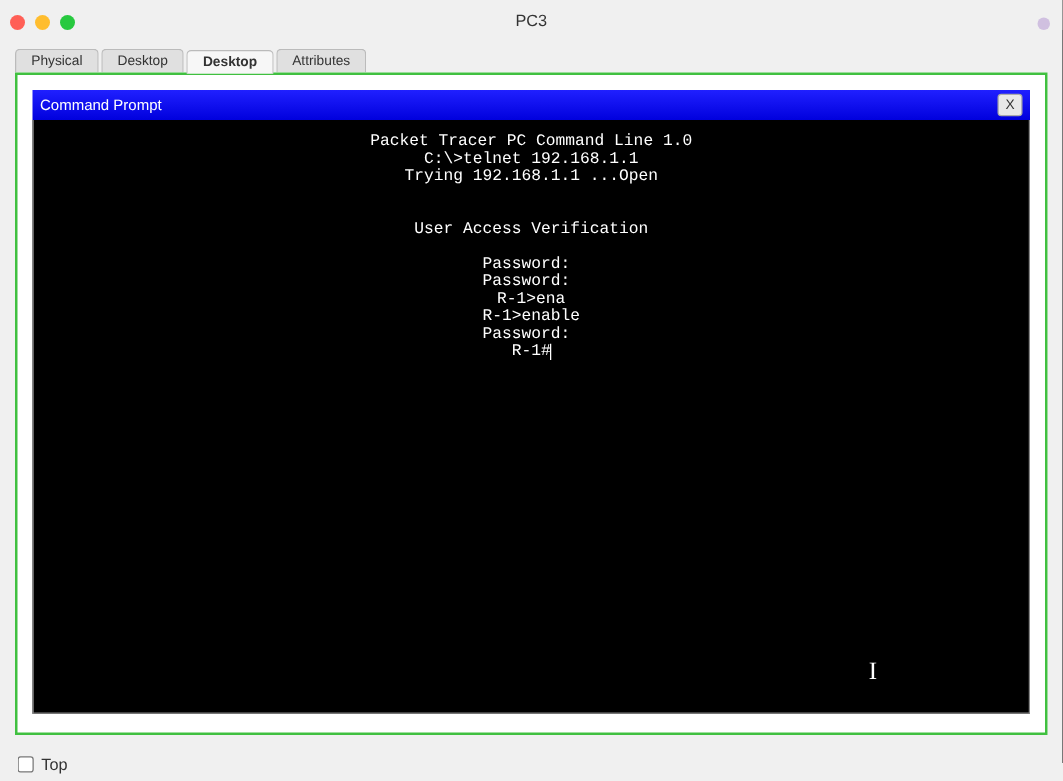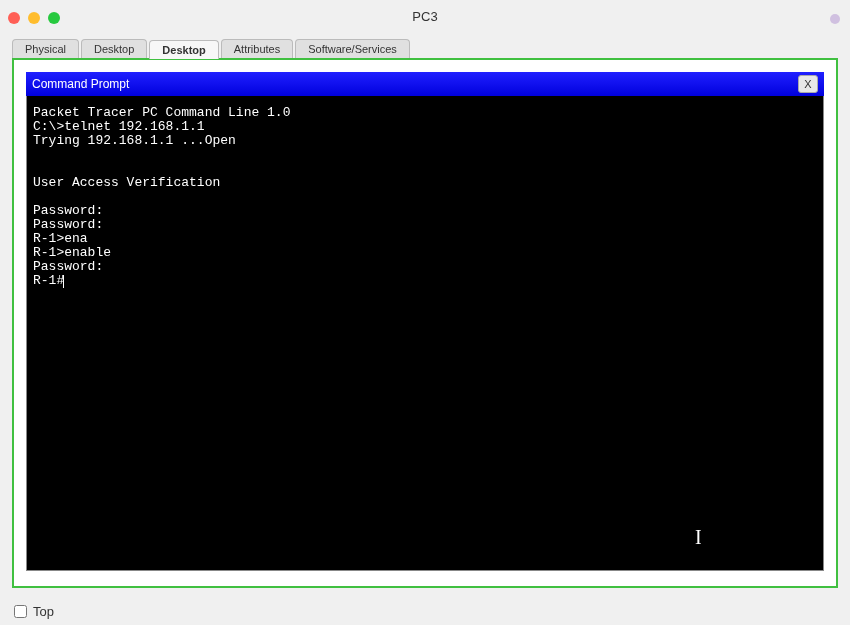--- a/index.html
+++ b/index.html
@@ -108,20 +108,21 @@
       font-family: "Courier New", monospace;
       font-size: 13px;
       line-height: 14px;
       padding: 10px 6px 6px 6px;
       height: 475px;
       white-space: pre;
       overflow: hidden;
       border: 1px solid #888;
       border-top: none;
       position: relative;
+      text-align: center;
     }
     .cursor {
       display: inline-block;
       width: 1px;
       height: 13px;
       background: #fff;
       vertical-align: text-bottom;
       margin-left: -1px;
     }
     .text-cursor-icon {
@@ -154,21 +155,20 @@
   </div>
   <div class="window-title">PC3</div>
   <div class="corner-dot"></div>
 </div>
 
 <div class="tabs-row">
   <div class="tab">Physical</div>
   <div class="tab">Desktop</div>
   <div class="tab active">Desktop</div>
   <div class="tab">Attributes</div>
-  <div class="tab">Software/Services</div>
 </div>
 
 <div class="content-area">
   <div class="cmd-titlebar">
     <span>Command Prompt</span>
     <div class="cmd-close">X</div>
   </div>
   <div class="terminal"><span>Packet Tracer PC Command Line 1.0</span>
 <span>C:\&gt;telnet 192.168.1.1</span>
 <span>Trying 192.168.1.1 ...Open</span>

